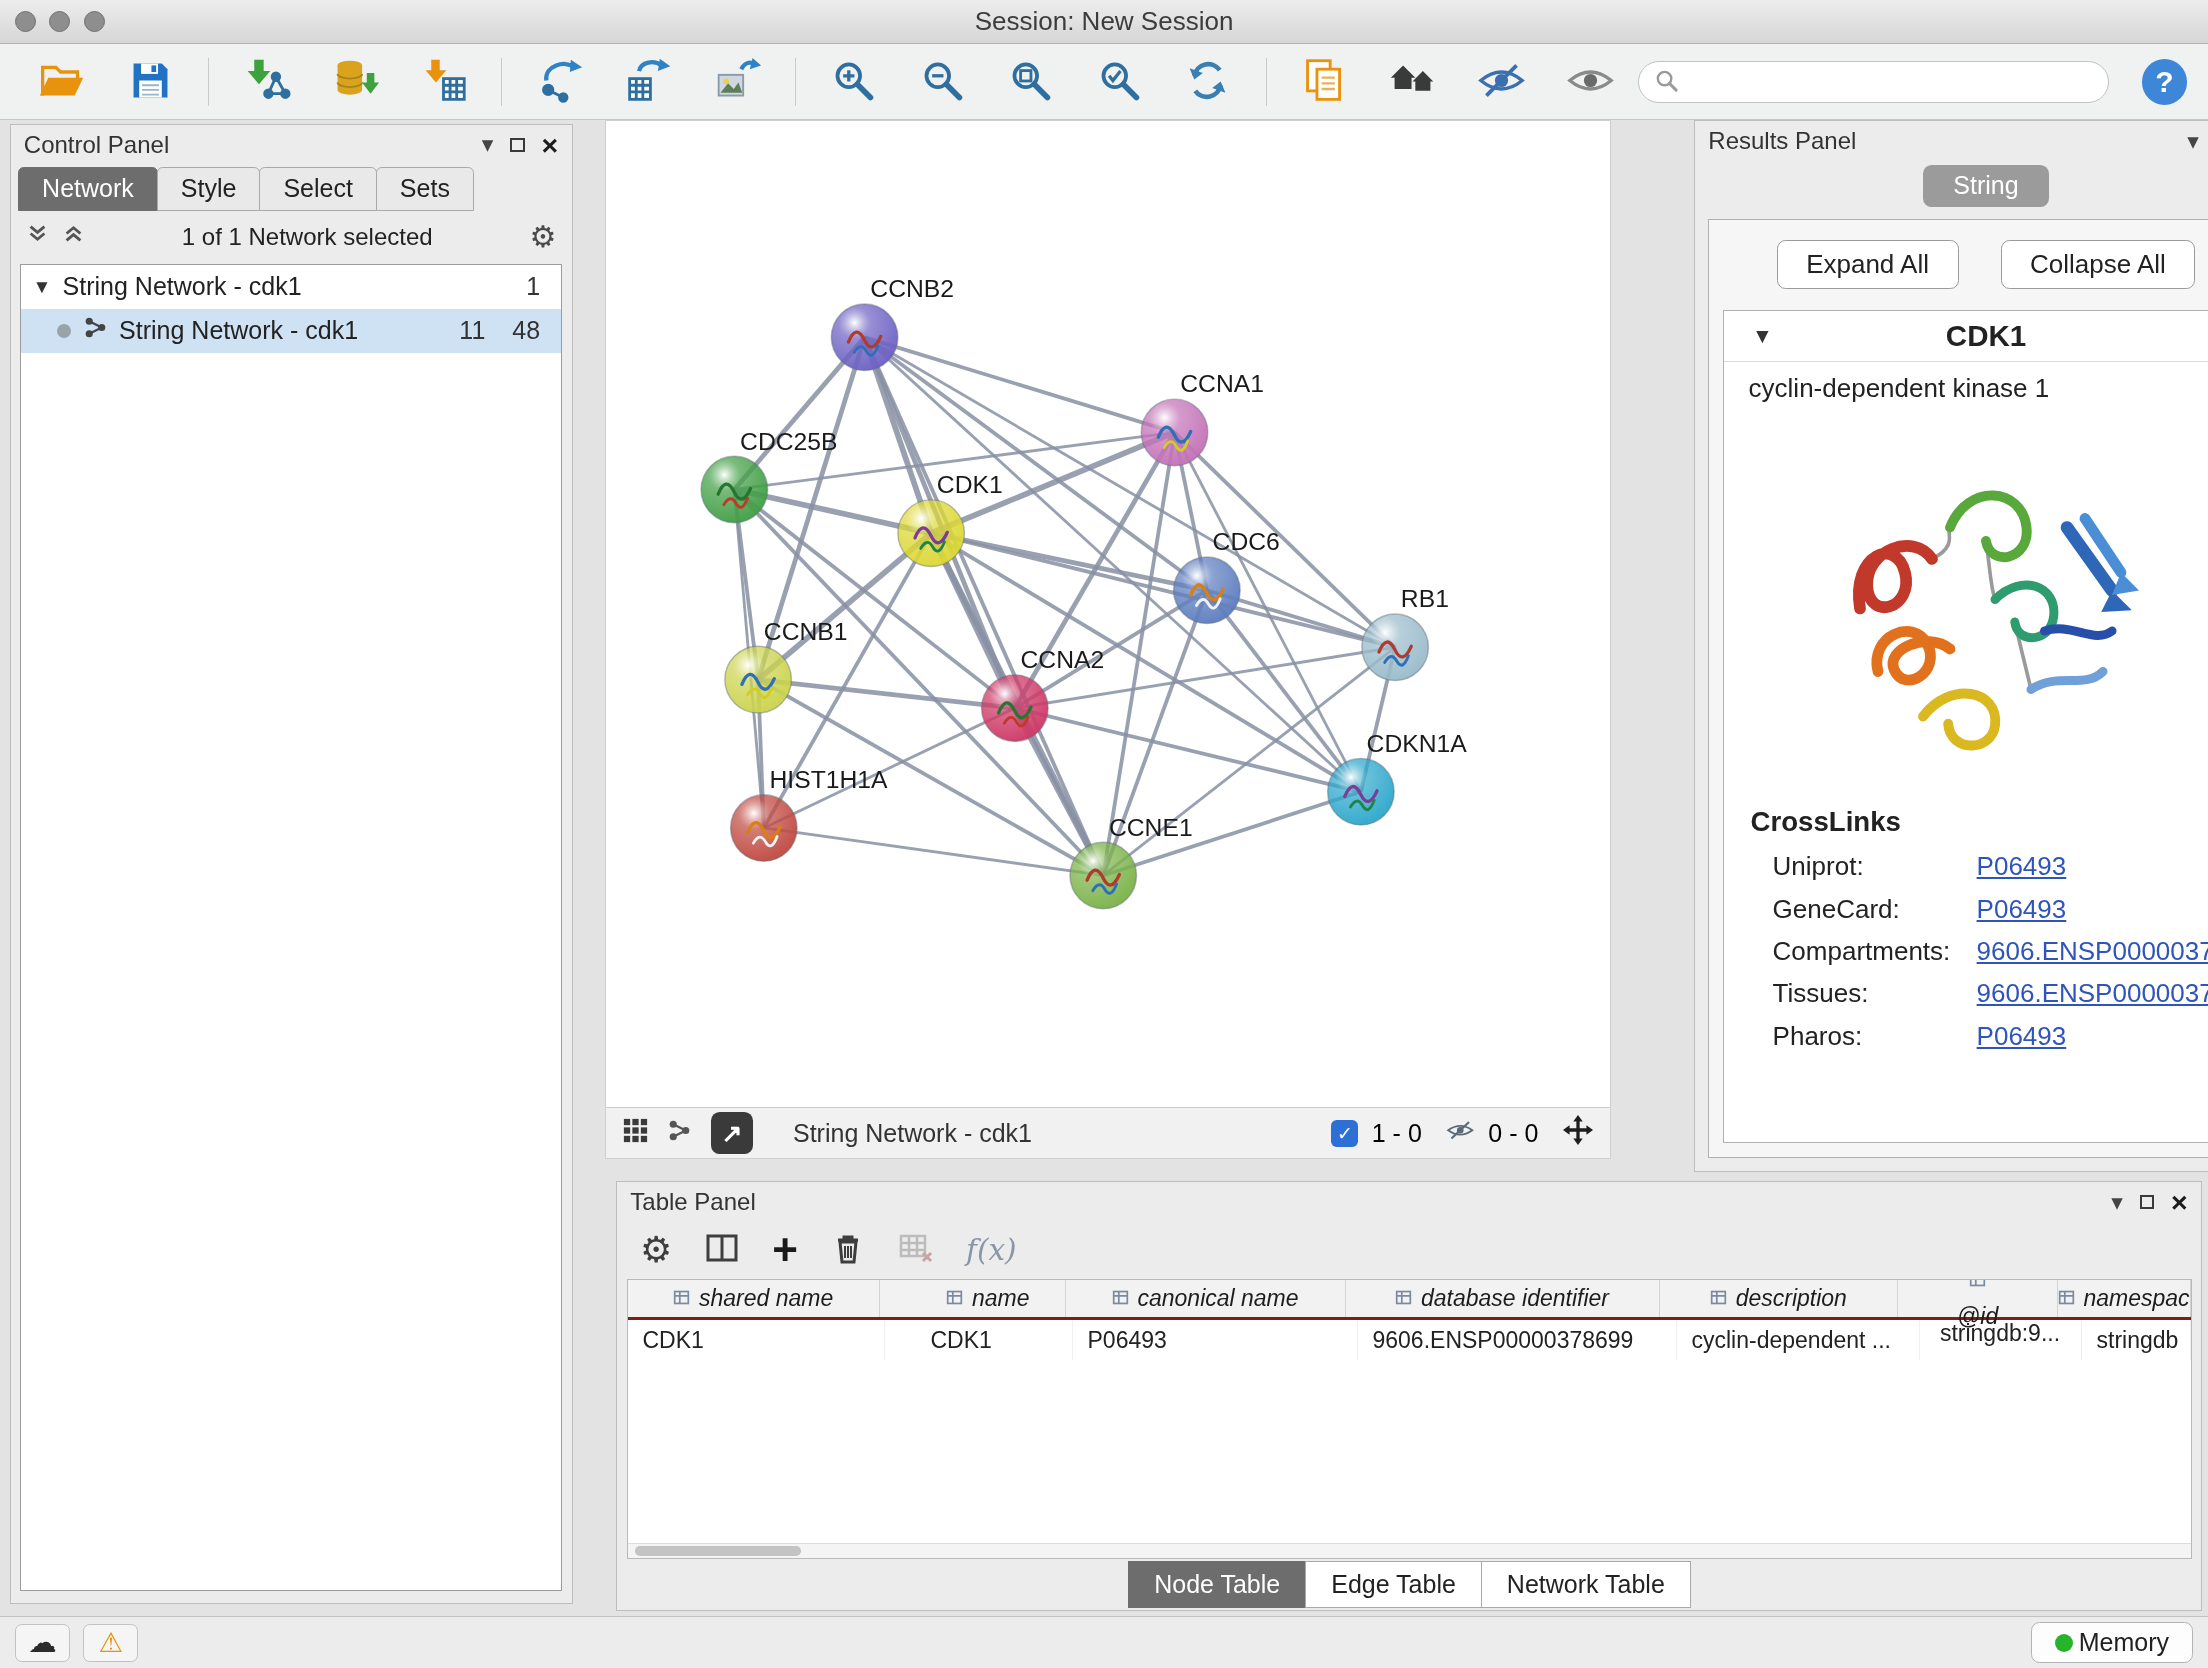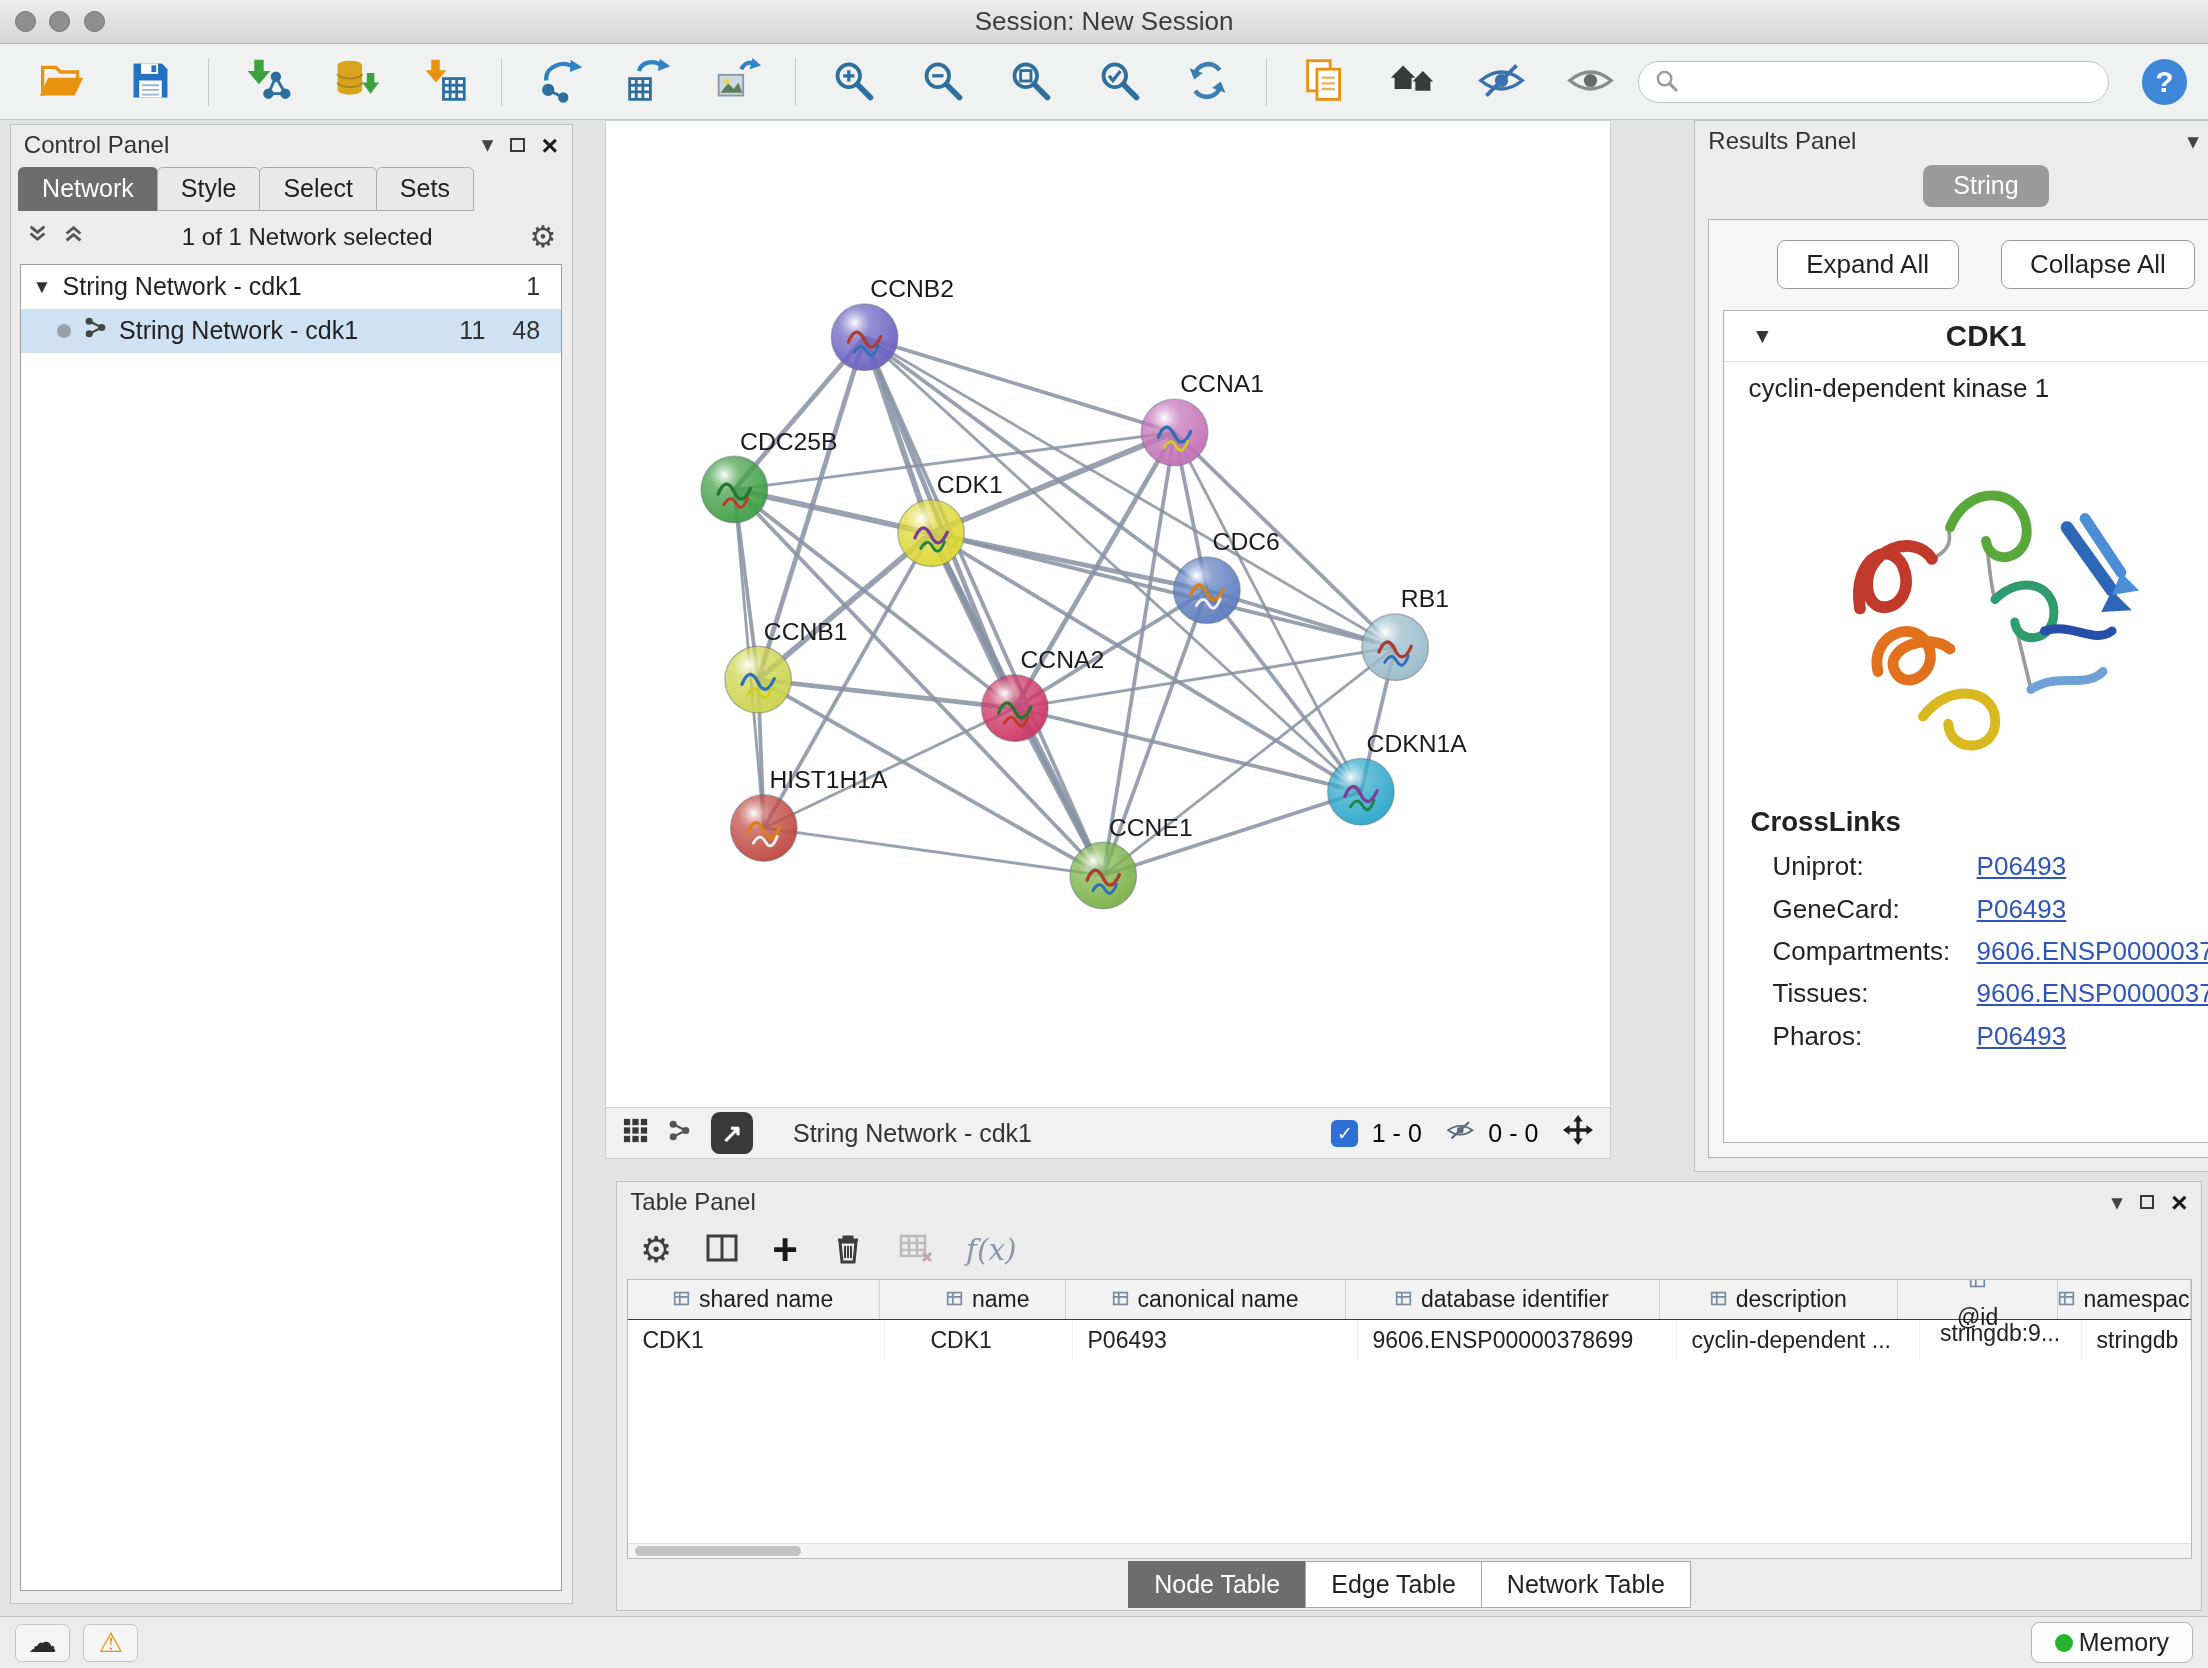--- a/index.html
+++ b/index.html
@@ -90,21 +90,21 @@
   .table-panel { position: absolute; left: 616px; top: 1061px; width: 1586px; height: 430px;
     background: #ececec; border: 1px solid #bdbdbd; display: flex; flex-direction: column; }
   .tp-toolbar { display: flex; align-items: center; gap: 32px; padding: 5.7px 9.5px 7.6px 23px; flex: 0 0 auto; }
   .tp-icon svg { width: 36px; height: 36px; }
   .tp-gear { font-size: 36px; color: #3e3e3e; line-height: 1; }
   .tp-plus { font-size: 44px; font-weight: bold; color: #1a1a1a; line-height: 1; }
   .fx { font-family: "DejaVu Serif", serif; font-style: italic; font-size: 29.5px; color: #8b95a8; }
   .tbl-wrap { margin: 0 9.5px; border: 1px solid #b9b9b9; background: #fff; flex: 1;
     display: flex; flex-direction: column; overflow: hidden; }
   .thead, .trow { display: flex; flex: 0 0 auto; }
-  .thead { background: #f2f2f2; border-bottom: 1px solid #7f1d1d; height: 40px; }
+  .thead { background: #f2f2f2; border-bottom: 3px solid #7f1d1d; height: 40px; font-style: italic; }
   .th { display: flex; align-items: center; justify-content: center; gap: 8.6px; font-size: 23px;
     border-right: 1px solid #d2d2d2; color: #1d1d1d; }
   .td { display: flex; align-items: center; font-size: 23px; padding: 0 15px;
     border-right: 1px solid #efefef; height: 40px; white-space: nowrap; overflow: hidden; }
   .c0 { width: 257px; } .c1 { width: 157px; margin-left: 31px; } .c2 { width: 285px; } .c3 { width: 319px; }
   .c4 { width: 243px; } .c5 { width: 162px; flex-direction: column; } .c6 { flex: 1; }
   .tbody-fill { flex: 1; }
   .hscroll { height: 15px; background: #f4f4f4; border-top: 1px solid #ddd; display: flex; align-items: center; }
   .hthumb { width: 166px; height: 9.5px; background: #c3c3c3; border-radius: 4.8px; margin-left: 7.6px; }
   .tbl-tabs { height: 51px; display: flex; justify-content: center; align-items: center; flex: 0 0 auto; }

